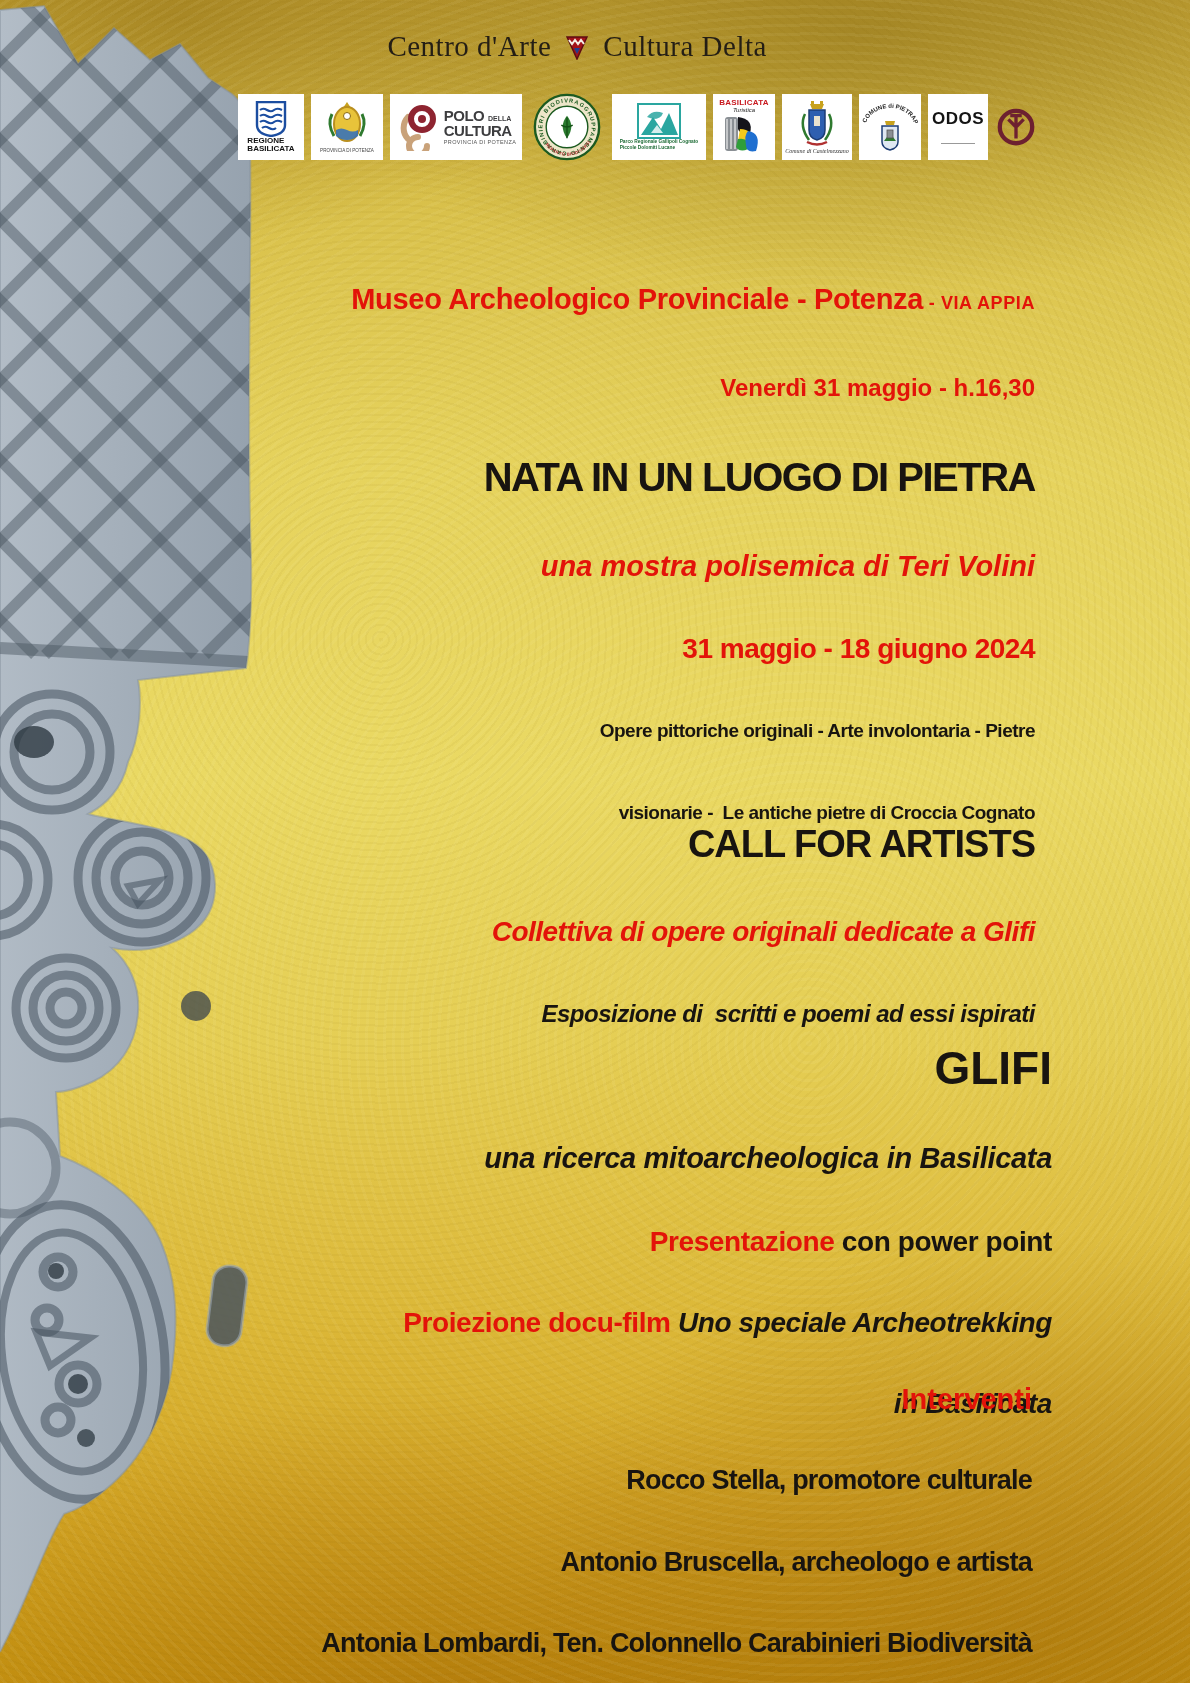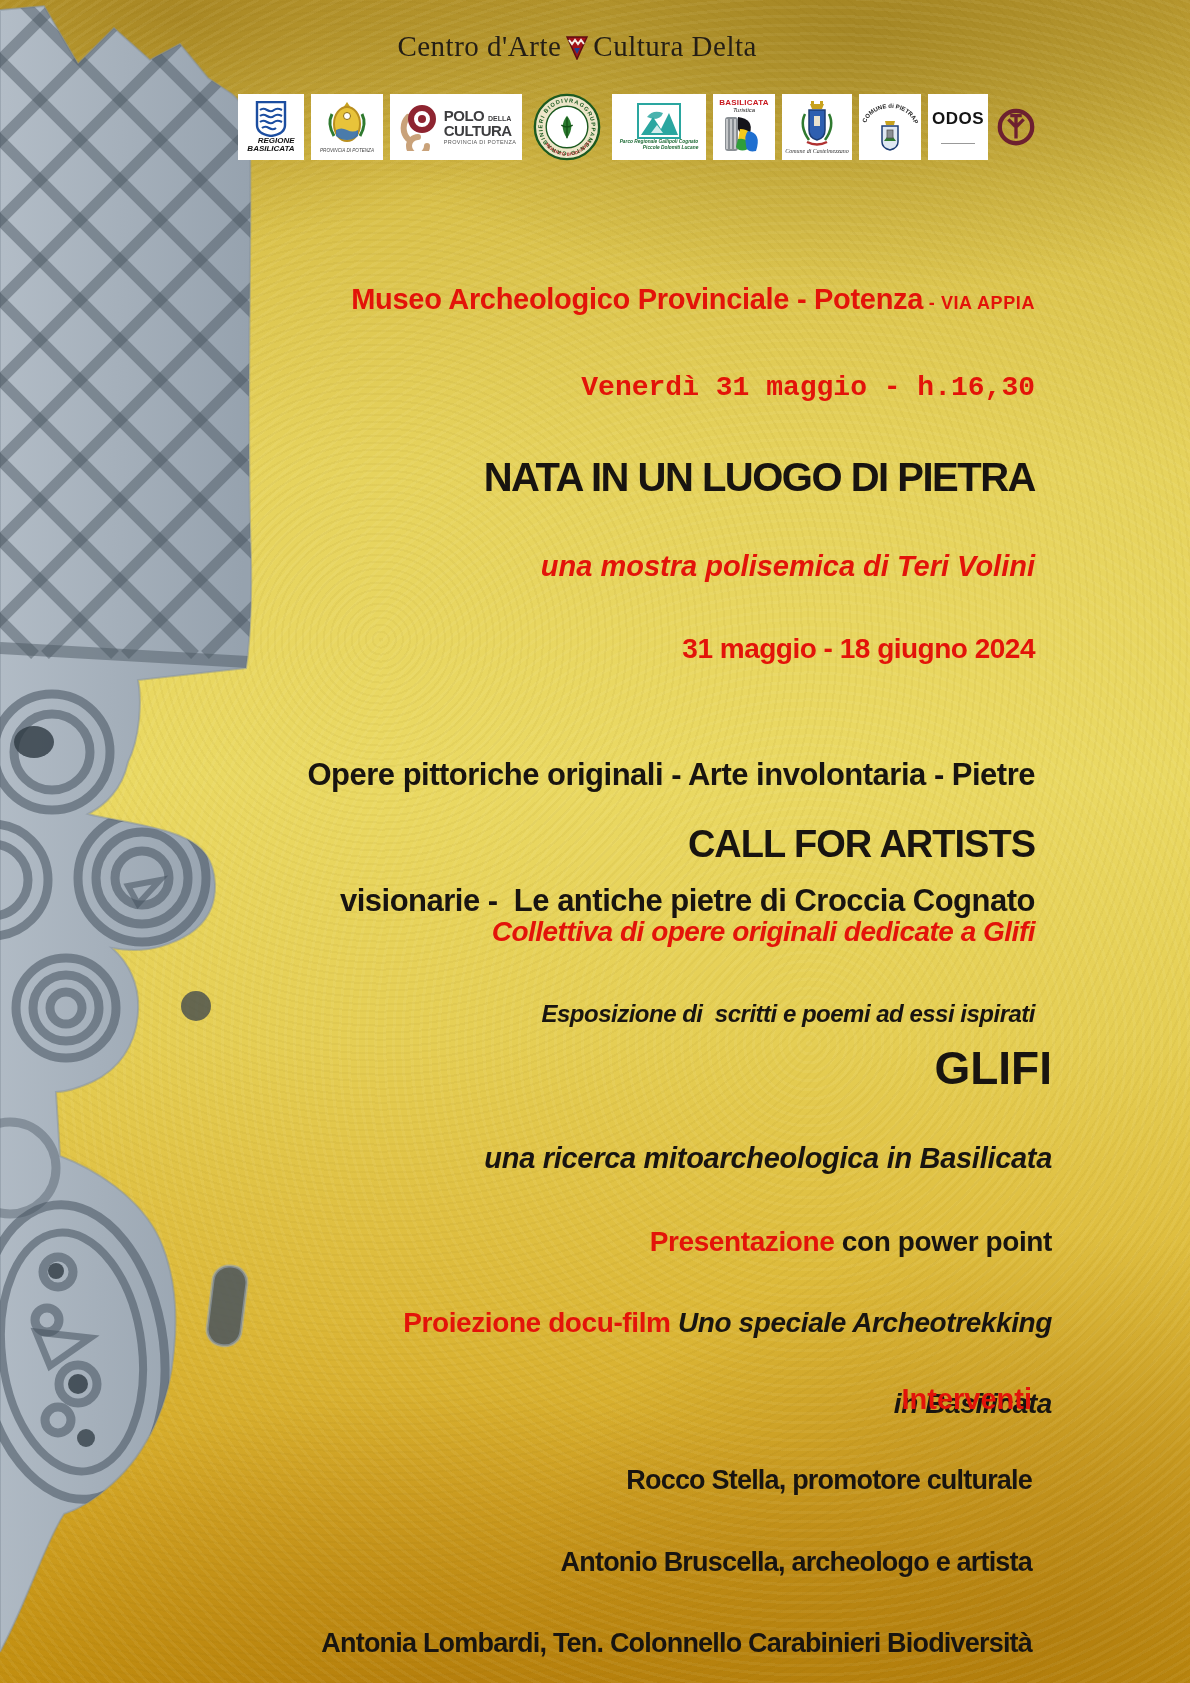--- a/index.html
+++ b/index.html
@@ -13,39 +13,39 @@
       radial-gradient(ellipse 700px 380px at 15% 1%, rgba(130,95,12,0.42), rgba(0,0,0,0) 60%),
       radial-gradient(ellipse 820px 620px at 88% 97%, rgba(150,95,5,0.45), rgba(0,0,0,0) 65%),
       radial-gradient(ellipse 1000px 520px at 38% 102%, rgba(160,100,5,0.5), rgba(0,0,0,0) 62%),
       linear-gradient(180deg,#c2a234 0%,#d8bf49 11%,#e6d35d 28%,#ead963 46%,#e5ce54 62%,#dcb838 78%,#d2a423 90%,#c79512 100%);
   }
   .stone{position:absolute;left:0;top:0;}
   .header{
     position:absolute;top:30px;left:0;width:97%;text-align:center;
     font-family:"Liberation Serif",serif;font-size:29px;color:#241e15;letter-spacing:.5px;
   }
-  .header .inner{display:inline-flex;align-items:center;gap:6px;}
+  .header .inner{display:inline-flex;align-items:center;gap:16px;}
   .delta{margin:2px -1px 0 -1px;}
   .logos{position:absolute;top:90px;left:238px;height:74px;display:flex;align-items:center;gap:7px;}
   .logo{background:#fff;height:66px;display:flex;flex-direction:column;align-items:center;justify-content:center;box-sizing:border-box;padding:2px;flex:0 0 auto;}
   .logo.transparent{background:none;}
-  .cap{font-size:5px;color:#444;text-align:right;line-height:1.15;font-style:italic;}
+  .cap{font-size:5px;color:#444;text-align:left;line-height:1.15;}
   .cap.b{font-weight:bold;color:#111;}
   .tblock{position:absolute;right:155px;text-align:right;font-weight:bold;color:var(--black,#181410);white-space:pre;}
   .red{color:var(--red,#e31309);}
   .it{font-style:italic;}
   .l-museo{font-size:29px;line-height:46px;letter-spacing:-0.3px;}
   .l-museo .suffix{font-size:18px;letter-spacing:.6px;margin-top:28px;}
-  .l-venerdi{font-size:28px;line-height:52px;font-family:Liberation Mono, monospace;}
+  .l-venerdi{font-size:24px;line-height:52px;}
   .venue{top:240px;}
   .exhibition{top:412px;}
   .l-nata{font-size:40px;line-height:58px;letter-spacing:-1.5px;}
   .l-mostra{font-size:29px;line-height:48px;}
   .l-dates{font-size:28px;line-height:46px;letter-spacing:-0.5px;}
-  .l-desc{font-size:31px;line-height:46px;letter-spacing:-0.5px;margin-top:44px;}
+  .l-desc{font-size:19px;line-height:46px;letter-spacing:-0.5px;}
   .call{top:780px;}
   .l-call{font-size:38px;line-height:56px;letter-spacing:-1px;}
   .l-collettiva{font-size:28px;line-height:47px;letter-spacing:-0.5px;}
   .l-esposizione{font-size:24px;line-height:45px;letter-spacing:-0.5px;}
   .glifi-block{top:1002px;right:138px;}
   .l-glifi{font-size:46px;line-height:60px;}
   .l-ricerca{font-size:29px;line-height:49px;letter-spacing:-0.3px;}
   .l-present{font-size:28px;line-height:45px;letter-spacing:-0.4px;}
   .speakers{top:1340px;right:158px;}
   .l-interventi{font-size:29px;line-height:46px;}

